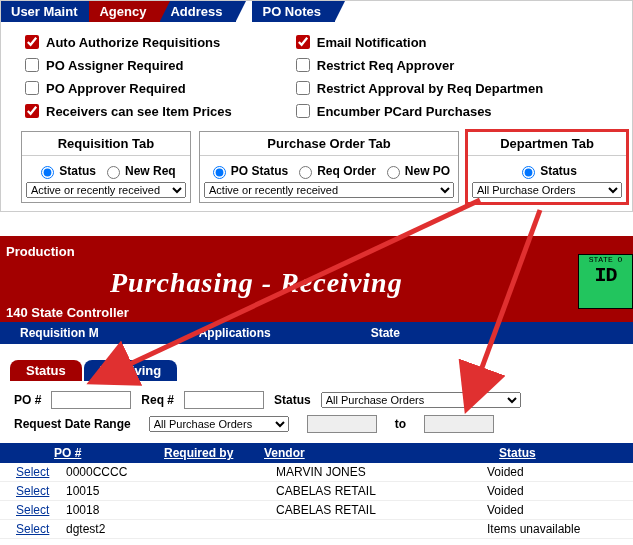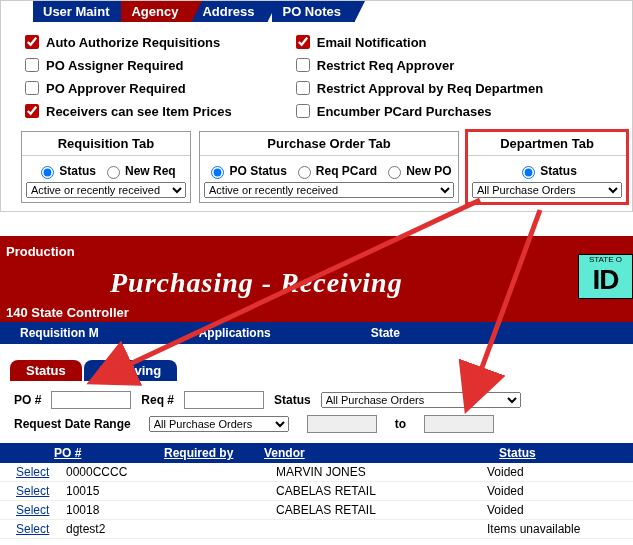--- a/index.html
+++ b/index.html
@@ -2,43 +2,43 @@
 <html><head>
 <meta charset="utf-8">
 <style>
   * { box-sizing: border-box; }
   body { margin: 0; font-family: Arial, sans-serif; font-size: 12px; background: #fff; width: 633px; position: relative; }
   .top-section { border: 1px solid #ccc; }
   .tabs { display: flex; background: #fff; }
   .tab { color: #fff; font-weight: bold; font-size: 13px; padding: 3px 14px 3px 10px; position: relative; }
   .tab::after { content: ""; position: absolute; right: -10px; top: 0; width: 0; height: 0; border-top: 0 solid transparent; border-bottom: 20px solid transparent; }
   .tab.red { background: #a30000; }
-  .tab.blue { background: #002b8a; margin-left: 32px; }
+  .tab.blue { background: #002b8a; }
   .tab.red::after { border-left: 10px solid #a30000; }
   .tab.blue::after { border-left: 10px solid #002b8a; }
   .options-panel { display: flex; padding: 10px 20px; gap: 60px; }
   .opt-col { display: flex; flex-direction: column; gap: 3px; }
   .opt-row { display: flex; align-items: center; gap: 4px; font-weight: bold; font-size: 13px; }
   .opt-row input[type=checkbox] { width: 14px; height: 14px; accent-color: #b00; }
   .sub-tabs { display: flex; gap: 8px; padding: 0 20px 8px 20px; }
   .sub-tab { border: 1px solid #999; flex: 1; }
   .sub-tab.highlight { outline: 3px solid #e03030; outline-offset: -1px; }
   .sub-tab-header { text-align: center; font-weight: bold; font-size: 13px; padding: 4px; border-bottom: 1px solid #ccc; }
   .sub-tab-body { padding: 4px; text-align: center; }
   .radio-row { display: flex; justify-content: center; gap: 6px; font-weight: bold; font-size: 12px; padding: 3px 0; }
   .radio-row label { display: flex; align-items: center; gap: 2px; }
   select { font-size: 11px; width: 100%; }
   
   .lower-section { margin-top: 24px; position: relative; }
   .prod-bar { background: #a30000; color: #fff; font-weight: bold; padding: 8px 6px; font-size: 13px; }
   .big-title { background: #a30000; color: #fff; font-size: 28px; font-weight: bold; font-style: italic; padding: 0 0 4px 110px; font-family: Georgia, serif; letter-spacing: 1px; position: relative; }
   .controller-bar { background: #a30000; color: #fff; font-weight: bold; padding: 2px 6px; font-size: 13px; }
   .menu-bar { background: #002b8a; color: #fff; font-weight: bold; padding: 4px 20px; display: flex; gap: 100px; }
-  .logo-box { position: absolute; right: 0; top: 18px; width: 55px; height: 45px; background: #5eead4; border: 1px solid #000; font-family: Liberation Sans, sans-serif; text-align: center; font-size: 8px; overflow: hidden; }
-  .logo-box .big { font-size: 28px; font-weight: bold; letter-spacing: -1px; }
+  .logo-box { position: absolute; right: 0; top: 18px; width: 55px; height: 55px; background: #22c55e; border: 1px solid #000; font-family: Liberation Mono, monospace; text-align: center; font-size: 8px; overflow: hidden; }
+  .logo-box .big { font-size: 20px; font-weight: bold; letter-spacing: -1px; }
   
   .bottom-tabs { display: flex; margin: 16px 0 0 10px; }
   .btab { color: #fff; font-weight: bold; font-size: 13px; padding: 3px 16px; border-radius: 8px 8px 0 0; margin-right: 2px; }
   .btab.red { background: #a30000; }
   .btab.blue { background: #002b8a; }
   
   .filter-row { padding: 10px 14px 6px 14px; display: flex; align-items: center; gap: 10px; font-weight: bold; }
   .filter-row input[type=text] { border: 1px solid #888; height: 18px; width: 80px; }
   .filter-row select { width: 200px; }
   .date-row { padding: 0 14px 10px 14px; display: flex; align-items: center; gap: 18px; font-weight: bold; }
@@ -58,21 +58,21 @@
   .arrow { position: absolute; pointer-events: none; }
 </style>
 </head>
 <body>
 
 <div class="top-section">
   <div class="tabs">
     <div class="tab blue">User Maint</div>
     <div class="tab red" style="z-index:4;margin-left:-2px">Agency</div>
     <div class="tab blue" style="margin-left:0">Address</div>
-    <div class="tab blue" style="margin-left:4px">PO Notes</div>
+    <div class="tab blue" style="margin-left:16px">PO Notes</div>
   </div>
   <div class="options-panel">
     <div class="opt-col">
       <div class="opt-row">
           <input type="checkbox" checked="" style="">
           <span>Auto Authorize Requisitions</span>
         </div>
       <div class="opt-row">
           <input type="checkbox" style="">
           <span>PO Assigner Required</span>
@@ -125,21 +125,21 @@
     <div class="sub-tab" style="flex:0 0 260px">
       <div class="sub-tab-header">Purchase Order Tab</div>
       <div class="sub-tab-body">
         <div class="radio-row">
           <label>
               <input type="radio" checked="" name="po" style="">
               <span>PO Status</span>
             </label>
           <label>
               <input type="radio" name="po" style="">
-              <span>Req PCard</span>
+              <span>Req Order</span>
             </label>
           <label>
               <input type="radio" name="po" style="">
               <span>New PO</span>
             </label>
         </div>
         <select><option>Active or recently received</option></select>
       </div>
     </div>
     <div class="sub-tab highlight" style="flex:0 0 160px">

